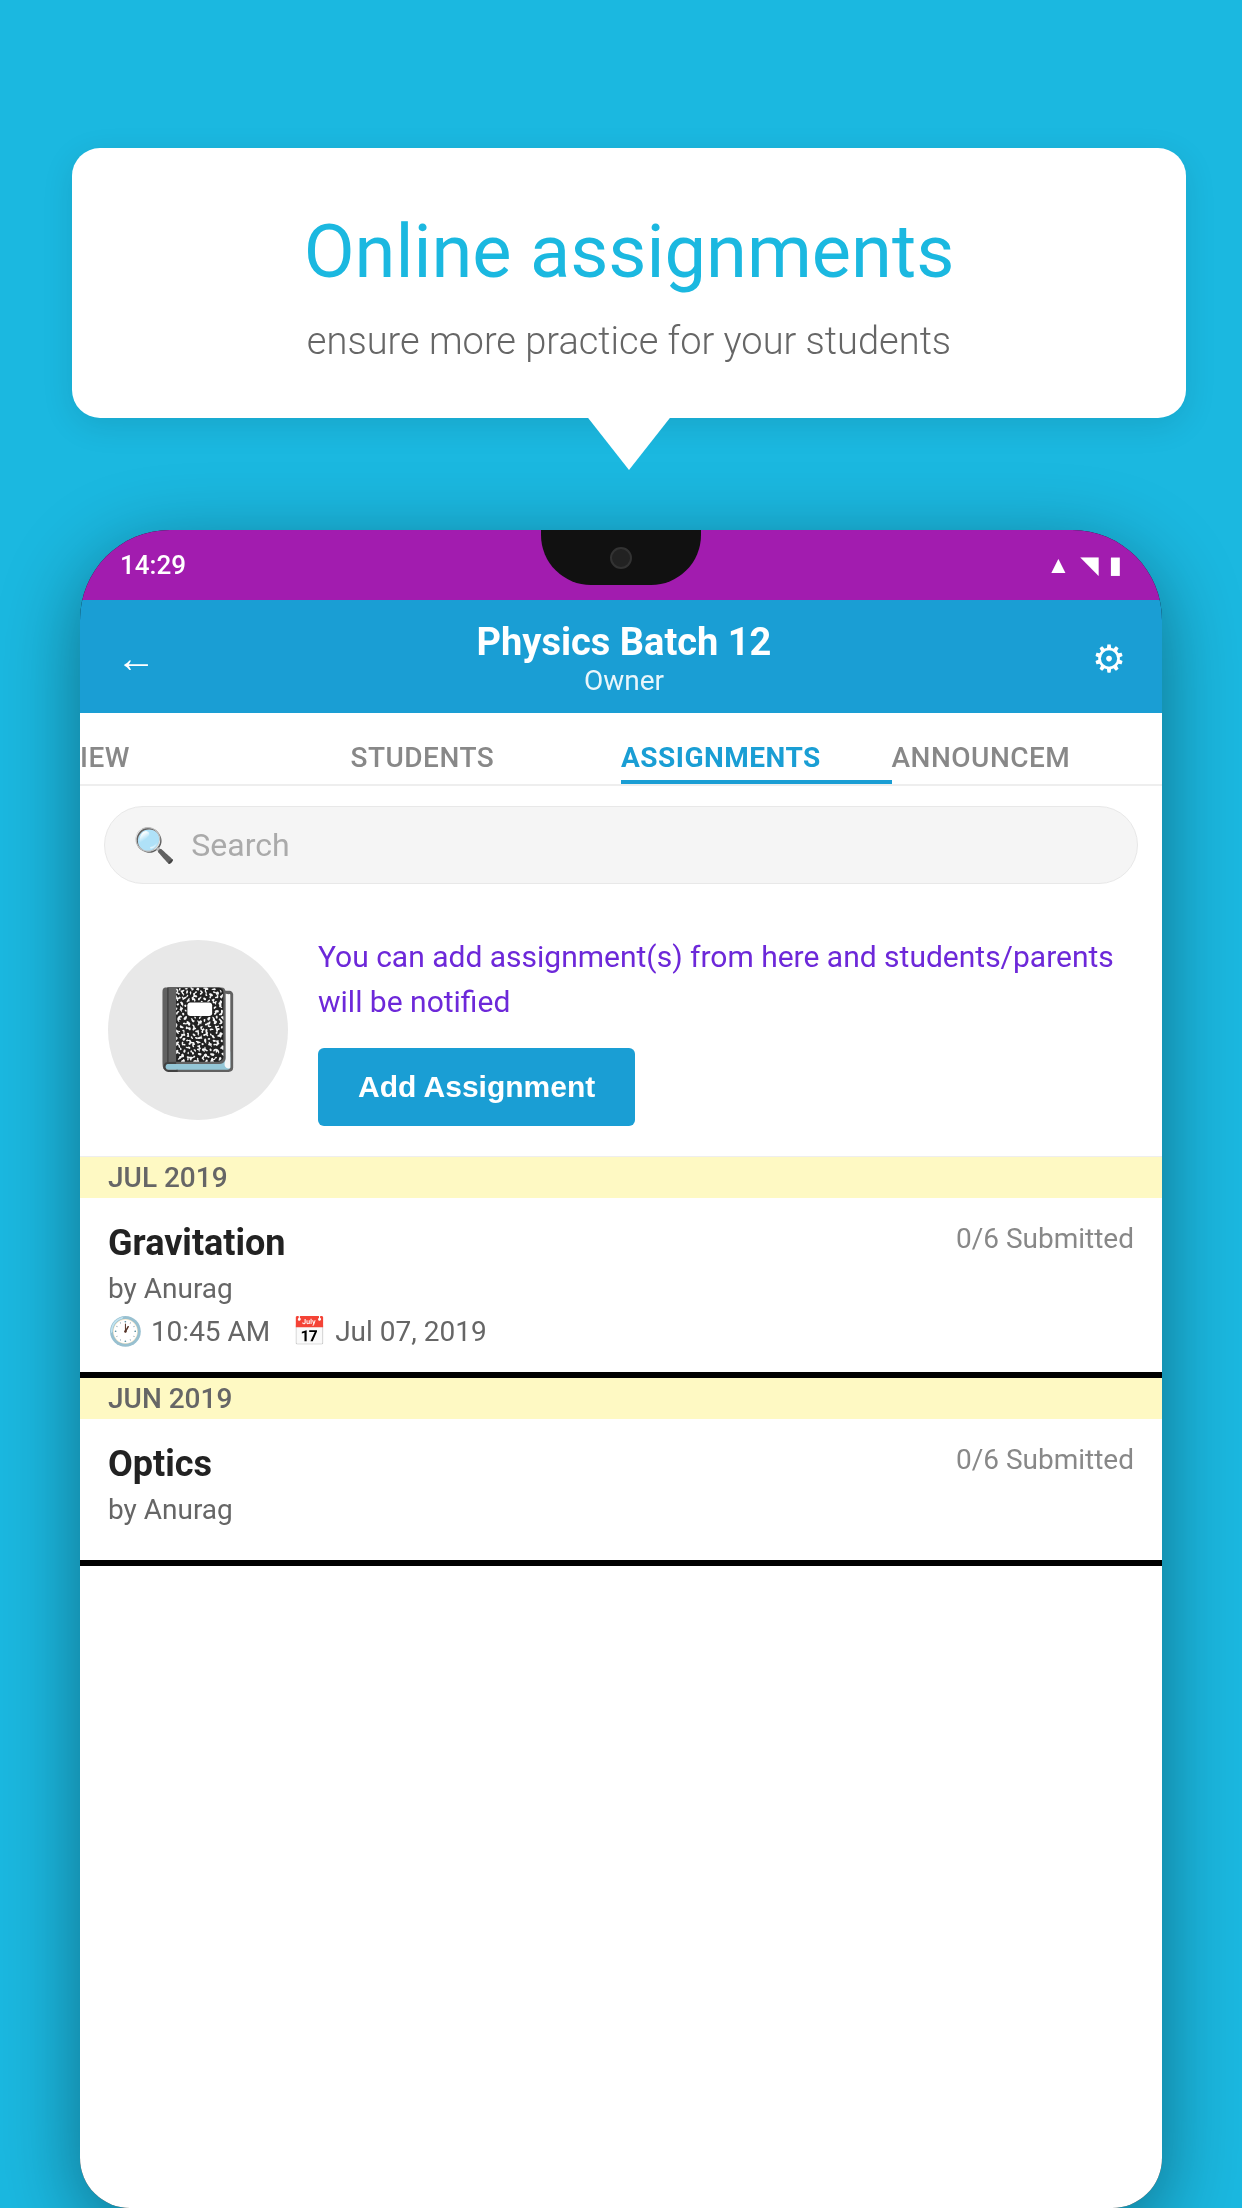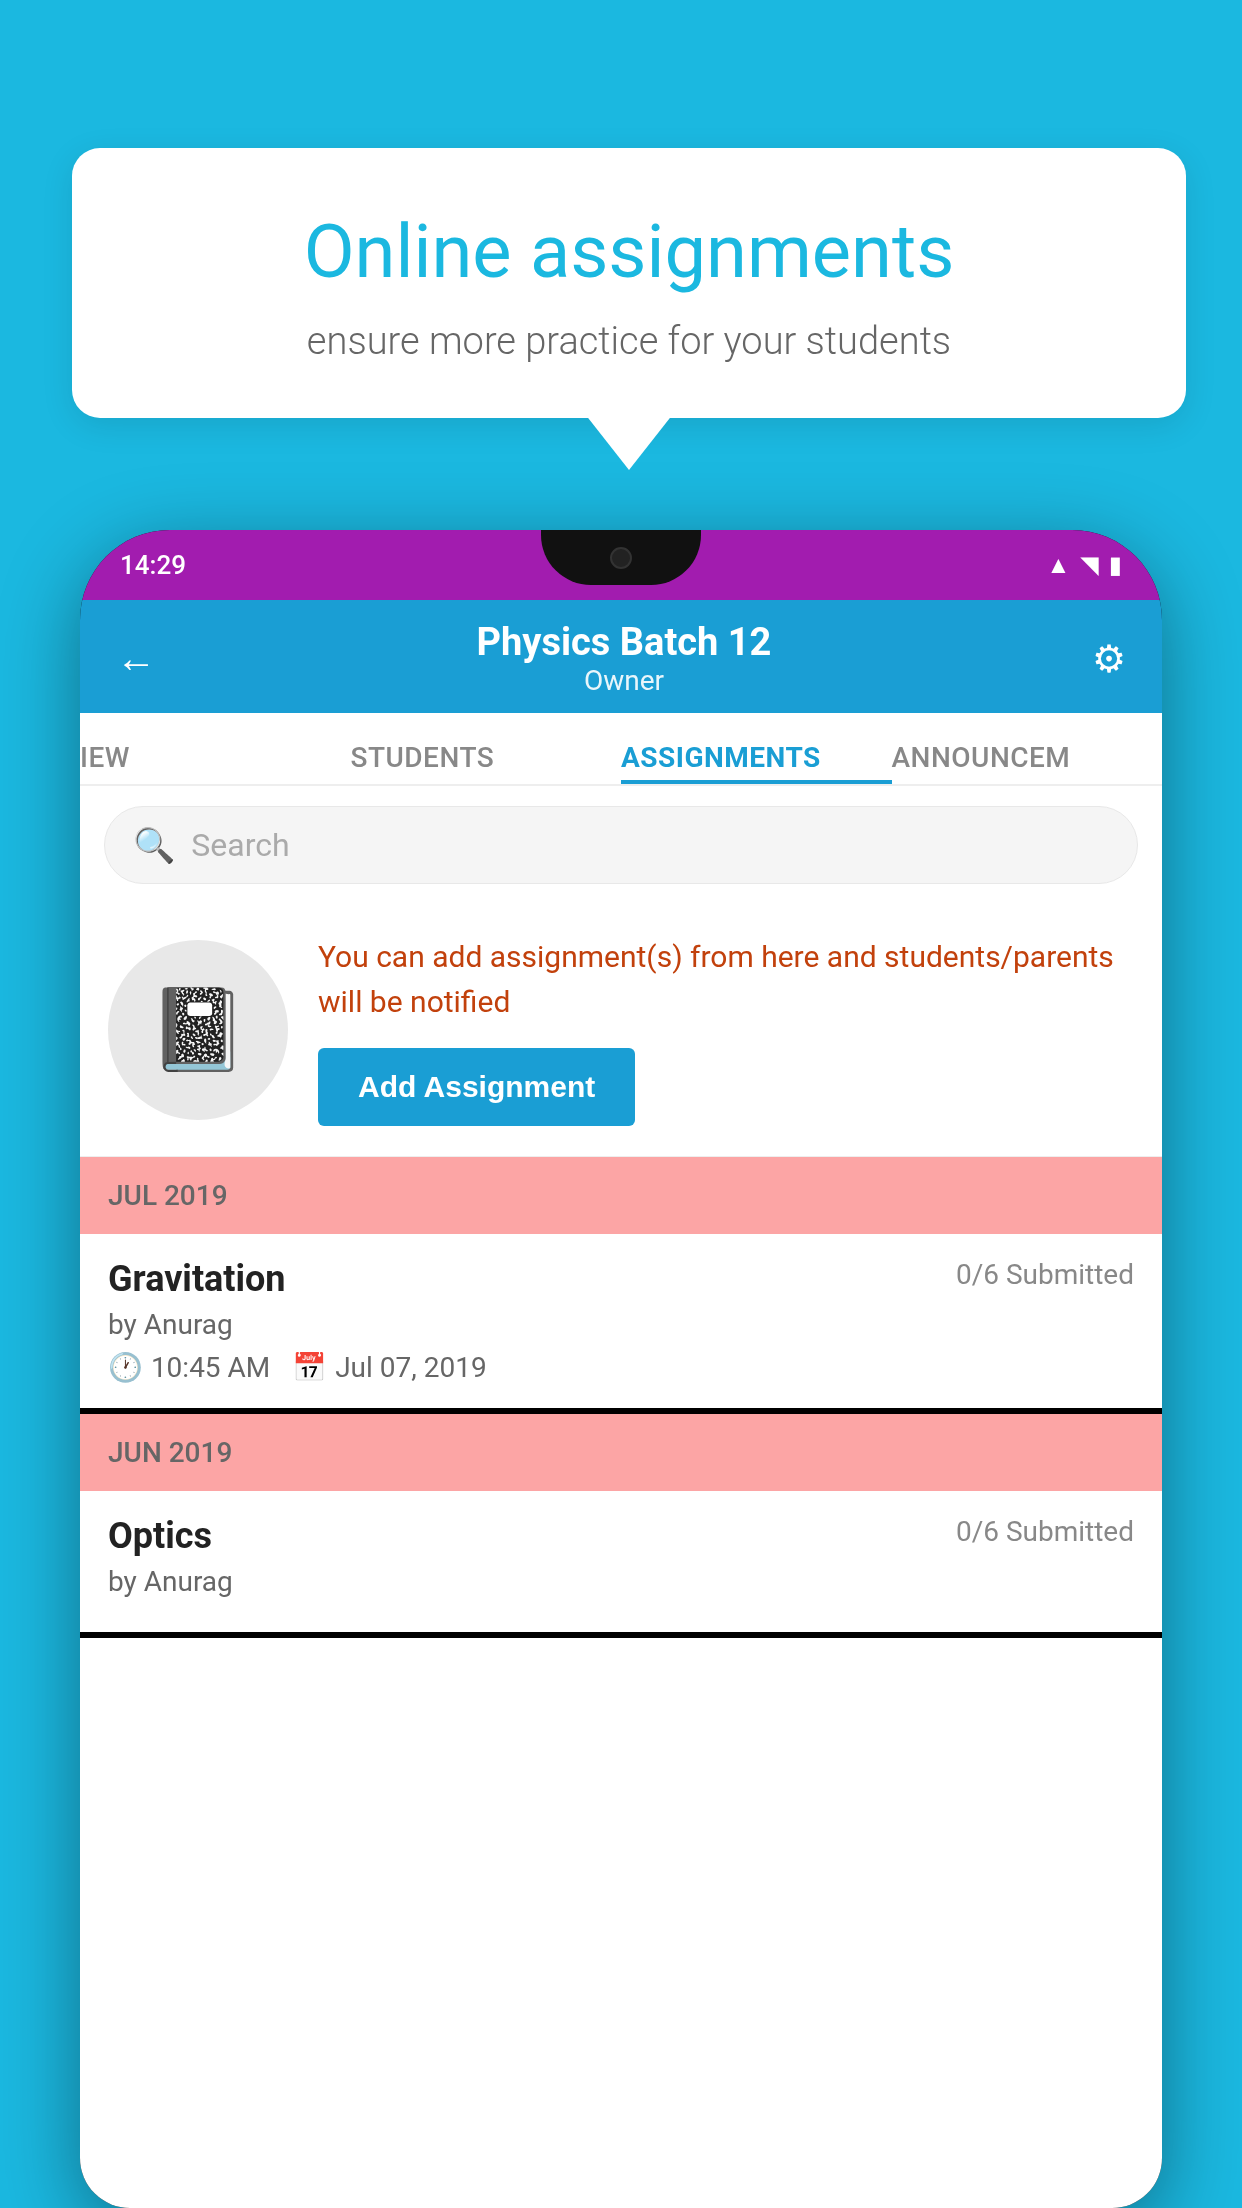--- a/index.html
+++ b/index.html
@@ -246,40 +246,40 @@
     .notebook-icon {
       font-size: 80px;
     }
 
     .info-text-group {
       flex: 1;
     }
 
     .info-description {
       font-size: 30px;
-      color: #c2410c;
+      color: #6d28d9;
       line-height: 1.5;
       margin-bottom: 24px;
     }
 
     .add-assignment-btn {
       background: #1a9ed4;
       color: white;
       border: none;
       border-radius: 6px;
       padding: 22px 40px;
       font-size: 30px;
       font-weight: 600;
       cursor: pointer;
     }
 
     
     .section-header {
-      background: #fca5a5;
-      padding: 22px 28px;
+      background: #fef9c3;
+      padding: 4px 28px;
     }
 
     .section-label {
       font-size: 28px;
       color: #666;
       font-weight: 500;
     }
 
     
     .assignment-item {

